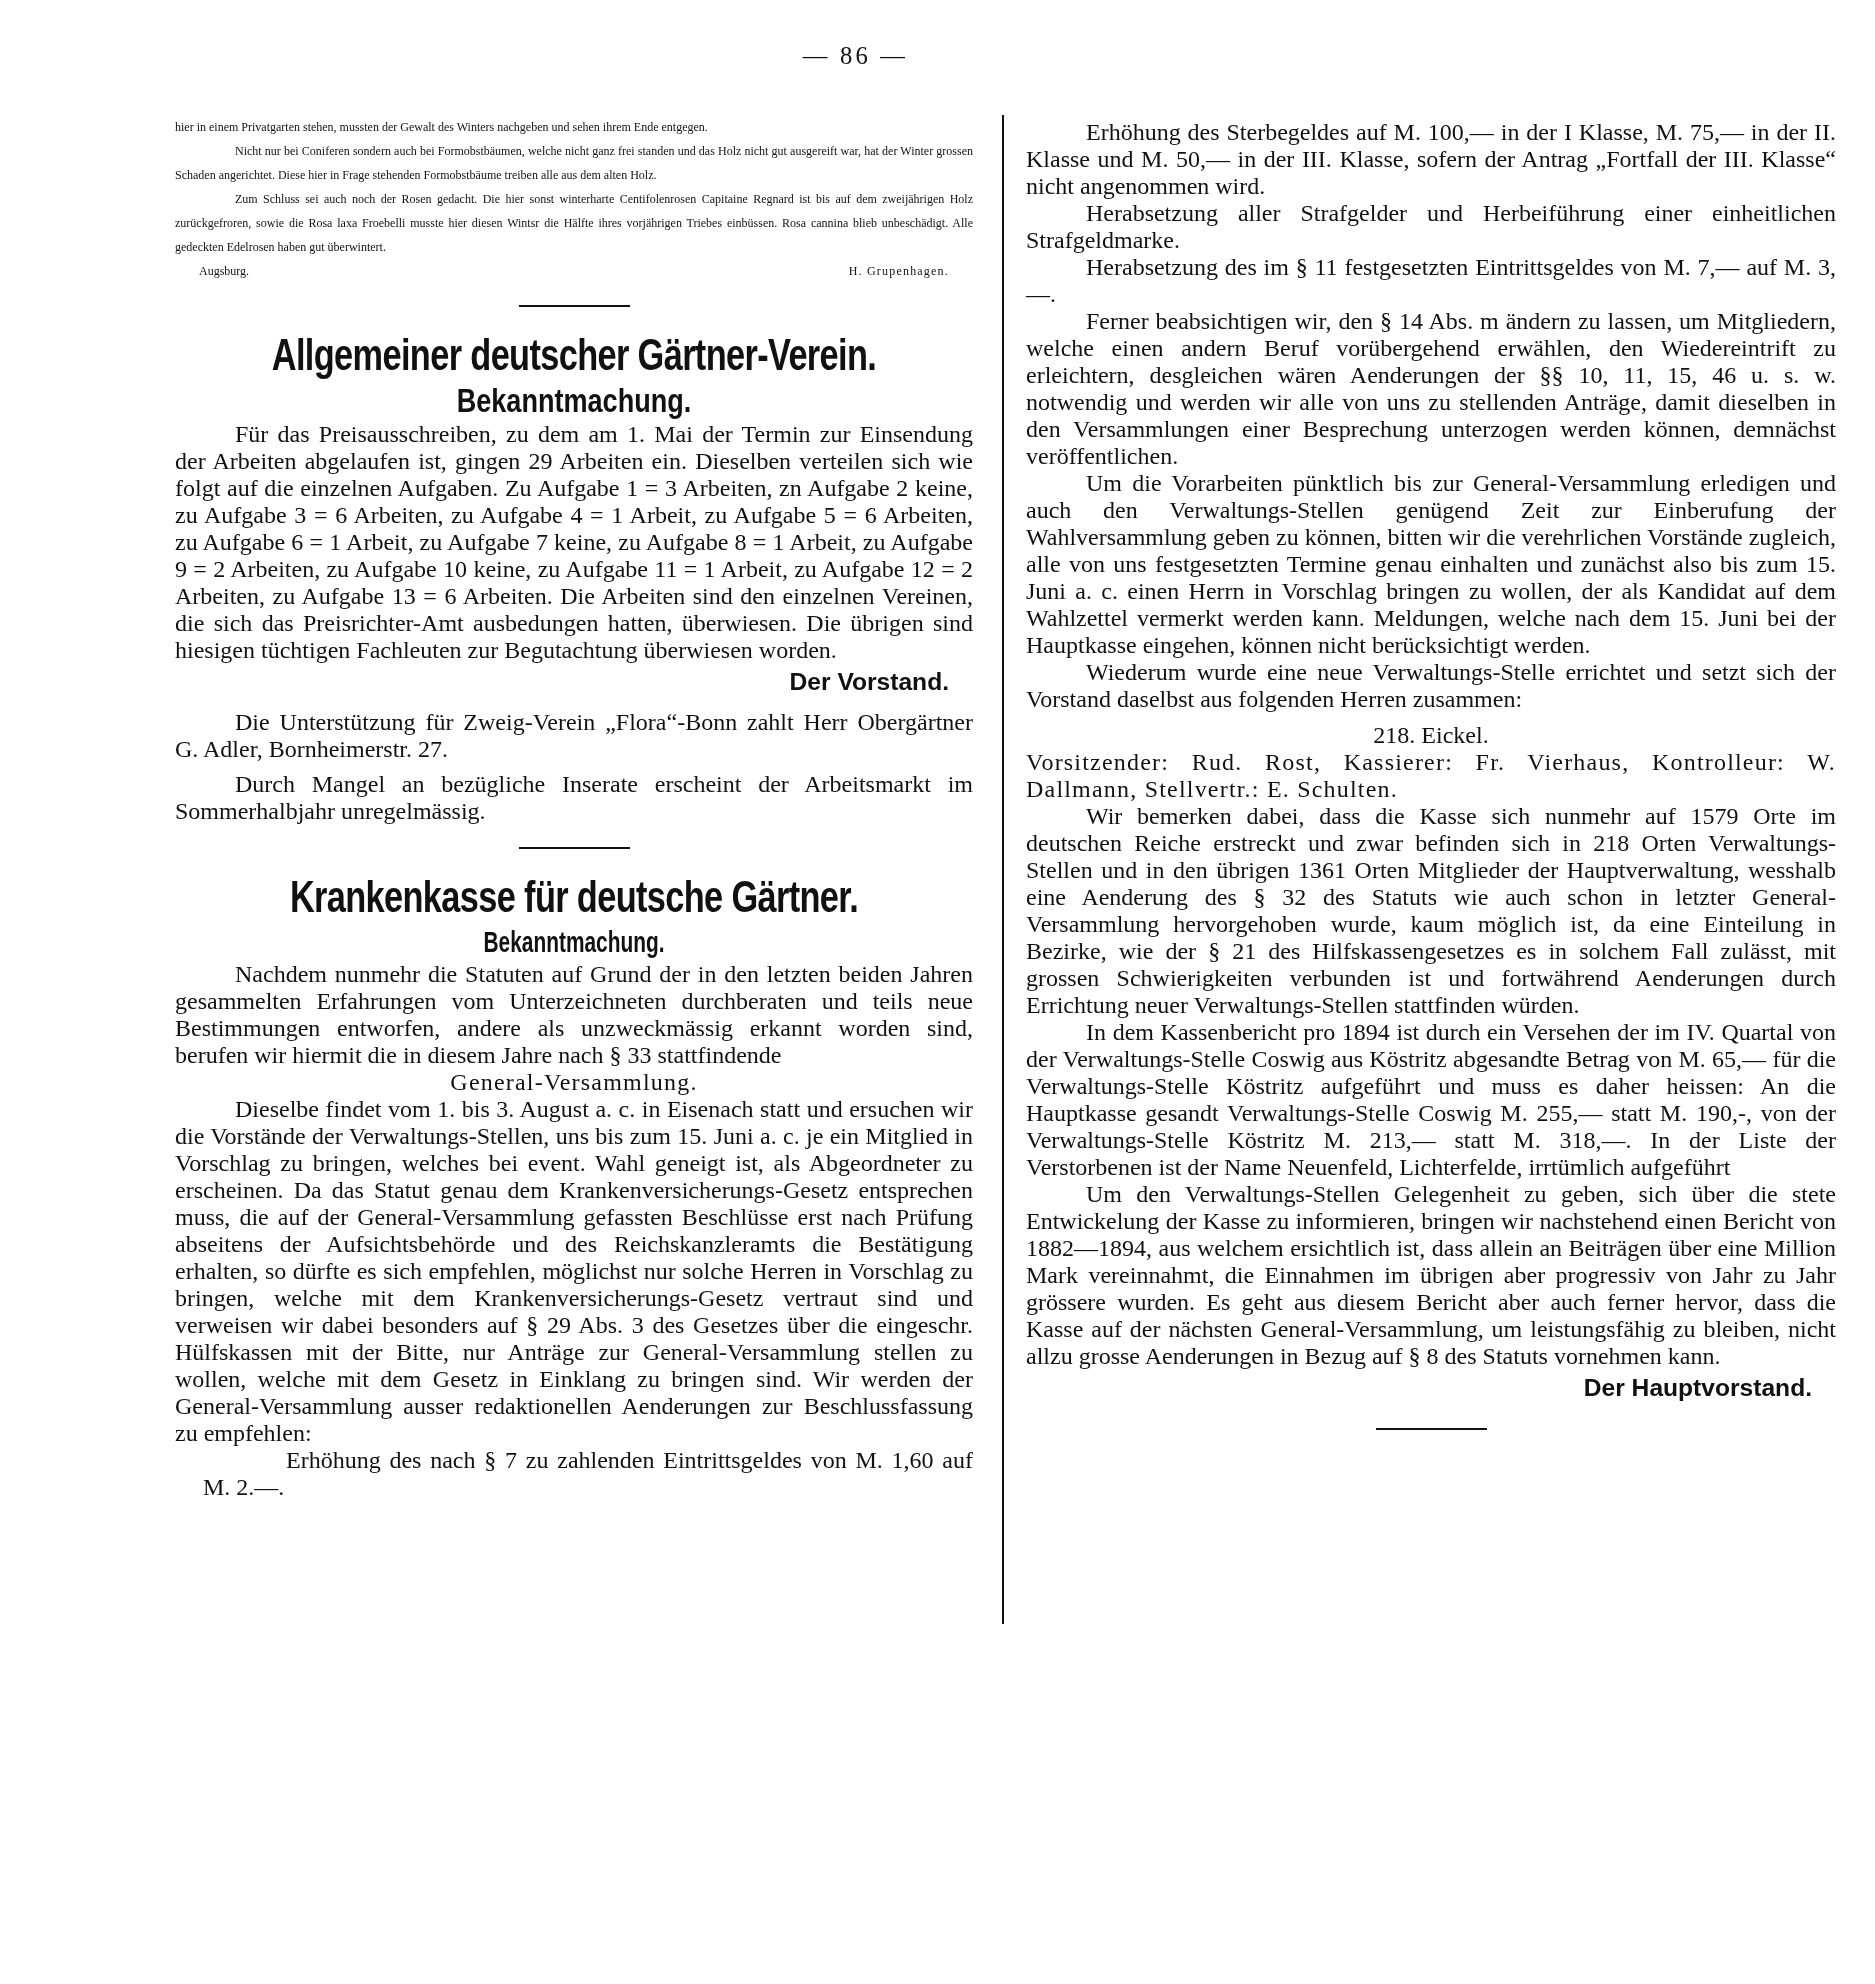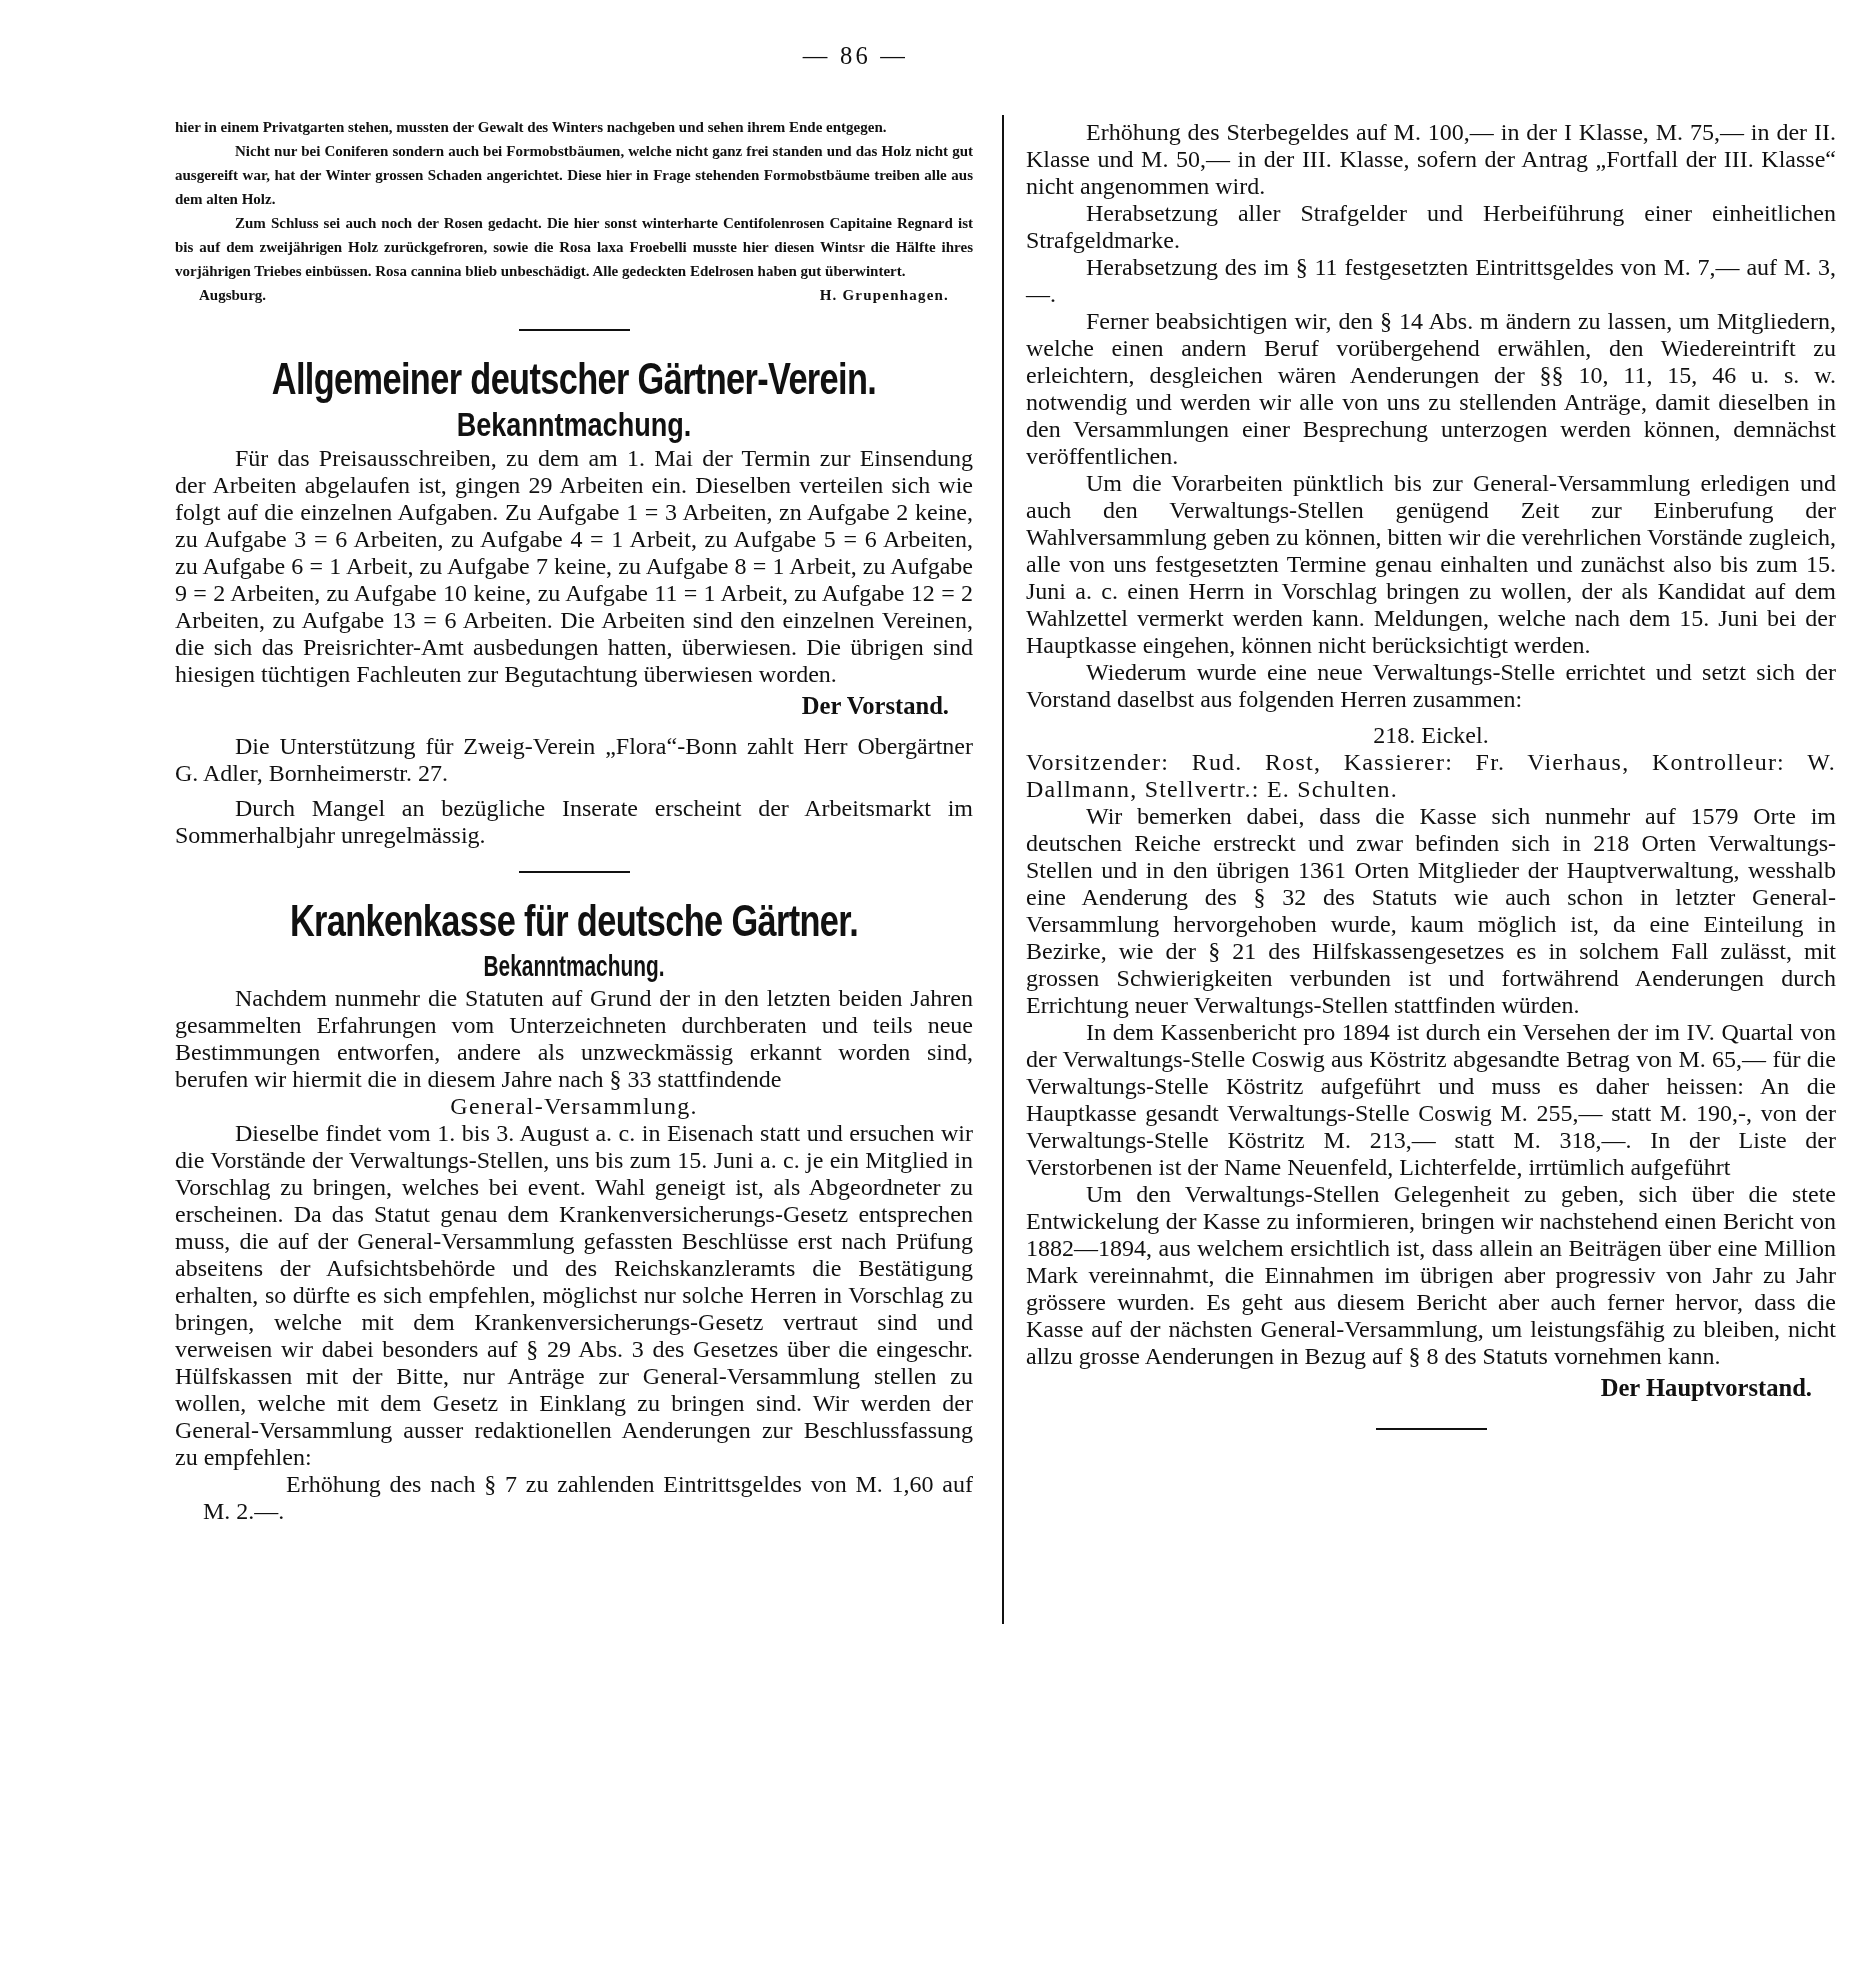--- a/index.html
+++ b/index.html
@@ -4,38 +4,38 @@
 <style>
   html, body { margin: 0; padding: 0; background: #ffffff; }
   body { width: 1876px; height: 2626px; position: relative; overflow: hidden;
          font-family: "Liberation Serif", "DejaVu Serif", serif; color: #111; }
   .page-num { position: absolute; top: 42px; left: 0; width: 1711px; text-align: center;
               font-size: 24.6px; letter-spacing: 3.2px; }
   .col { position: absolute; top: 115px; }
   .col-left { left: 175px; width: 798px; }
   .col-right { left: 1026px; width: 810px; top: 119px; }
   .vrule { position: absolute; left: 1002px; top: 115px; width: 2px; height: 1509px; background: #111; }
-  .small { font-size: 15px; line-height: 24px; text-align: justify; font-weight: bold; }
+  .small { font-size: 12px; line-height: 24px; text-align: justify; font-weight: normal; }
   .body { font-size: 24px; line-height: 27px; text-align: justify; }
   p { margin: 0; }
   .ind { text-indent: 60px; }
   .ind2 { text-indent: 83px; }
   .hang { padding-left: 28px; }
   .sig-row { display: flex; justify-content: space-between; padding: 0 24px; }
   .sep { width: 111px; height: 2px; background: #111; margin: 22px auto; }
   .h-big { font-family: "Liberation Sans", "DejaVu Sans", sans-serif; font-weight: bold;
            text-align: center; font-size: 44px; line-height: 52px; letter-spacing: -0.8px;
            transform: scaleX(0.78); transform-origin: center; white-space: nowrap; }
   .h-sub { font-family: "Liberation Sans", "DejaVu Sans", sans-serif; font-weight: bold;
            text-align: center; font-size: 33px; line-height: 40px;
            transform: scaleX(0.82); transform-origin: center; white-space: nowrap; }
   .h-sub2 { font-family: "Liberation Sans", "DejaVu Sans", sans-serif; font-weight: bold;
            text-align: center; font-size: 29px; line-height: 38px;
            transform: scaleX(0.72); transform-origin: center; white-space: nowrap; }
-  .signature { text-align: right; font-family: Liberation Serif, serif;
+  .signature { text-align: right; font-family: Liberation Sans, sans-serif;
                font-weight: bold; font-size: 24.6px; line-height: 36px; padding-right: 24px; }
   .center { text-align: center; }
   .spaced { letter-spacing: 1.2px; }
   .gap-s { height: 8.7px; }
 </style>
 </head>
 <body>
 
 <div class="page-num">— 86 —</div>
 

